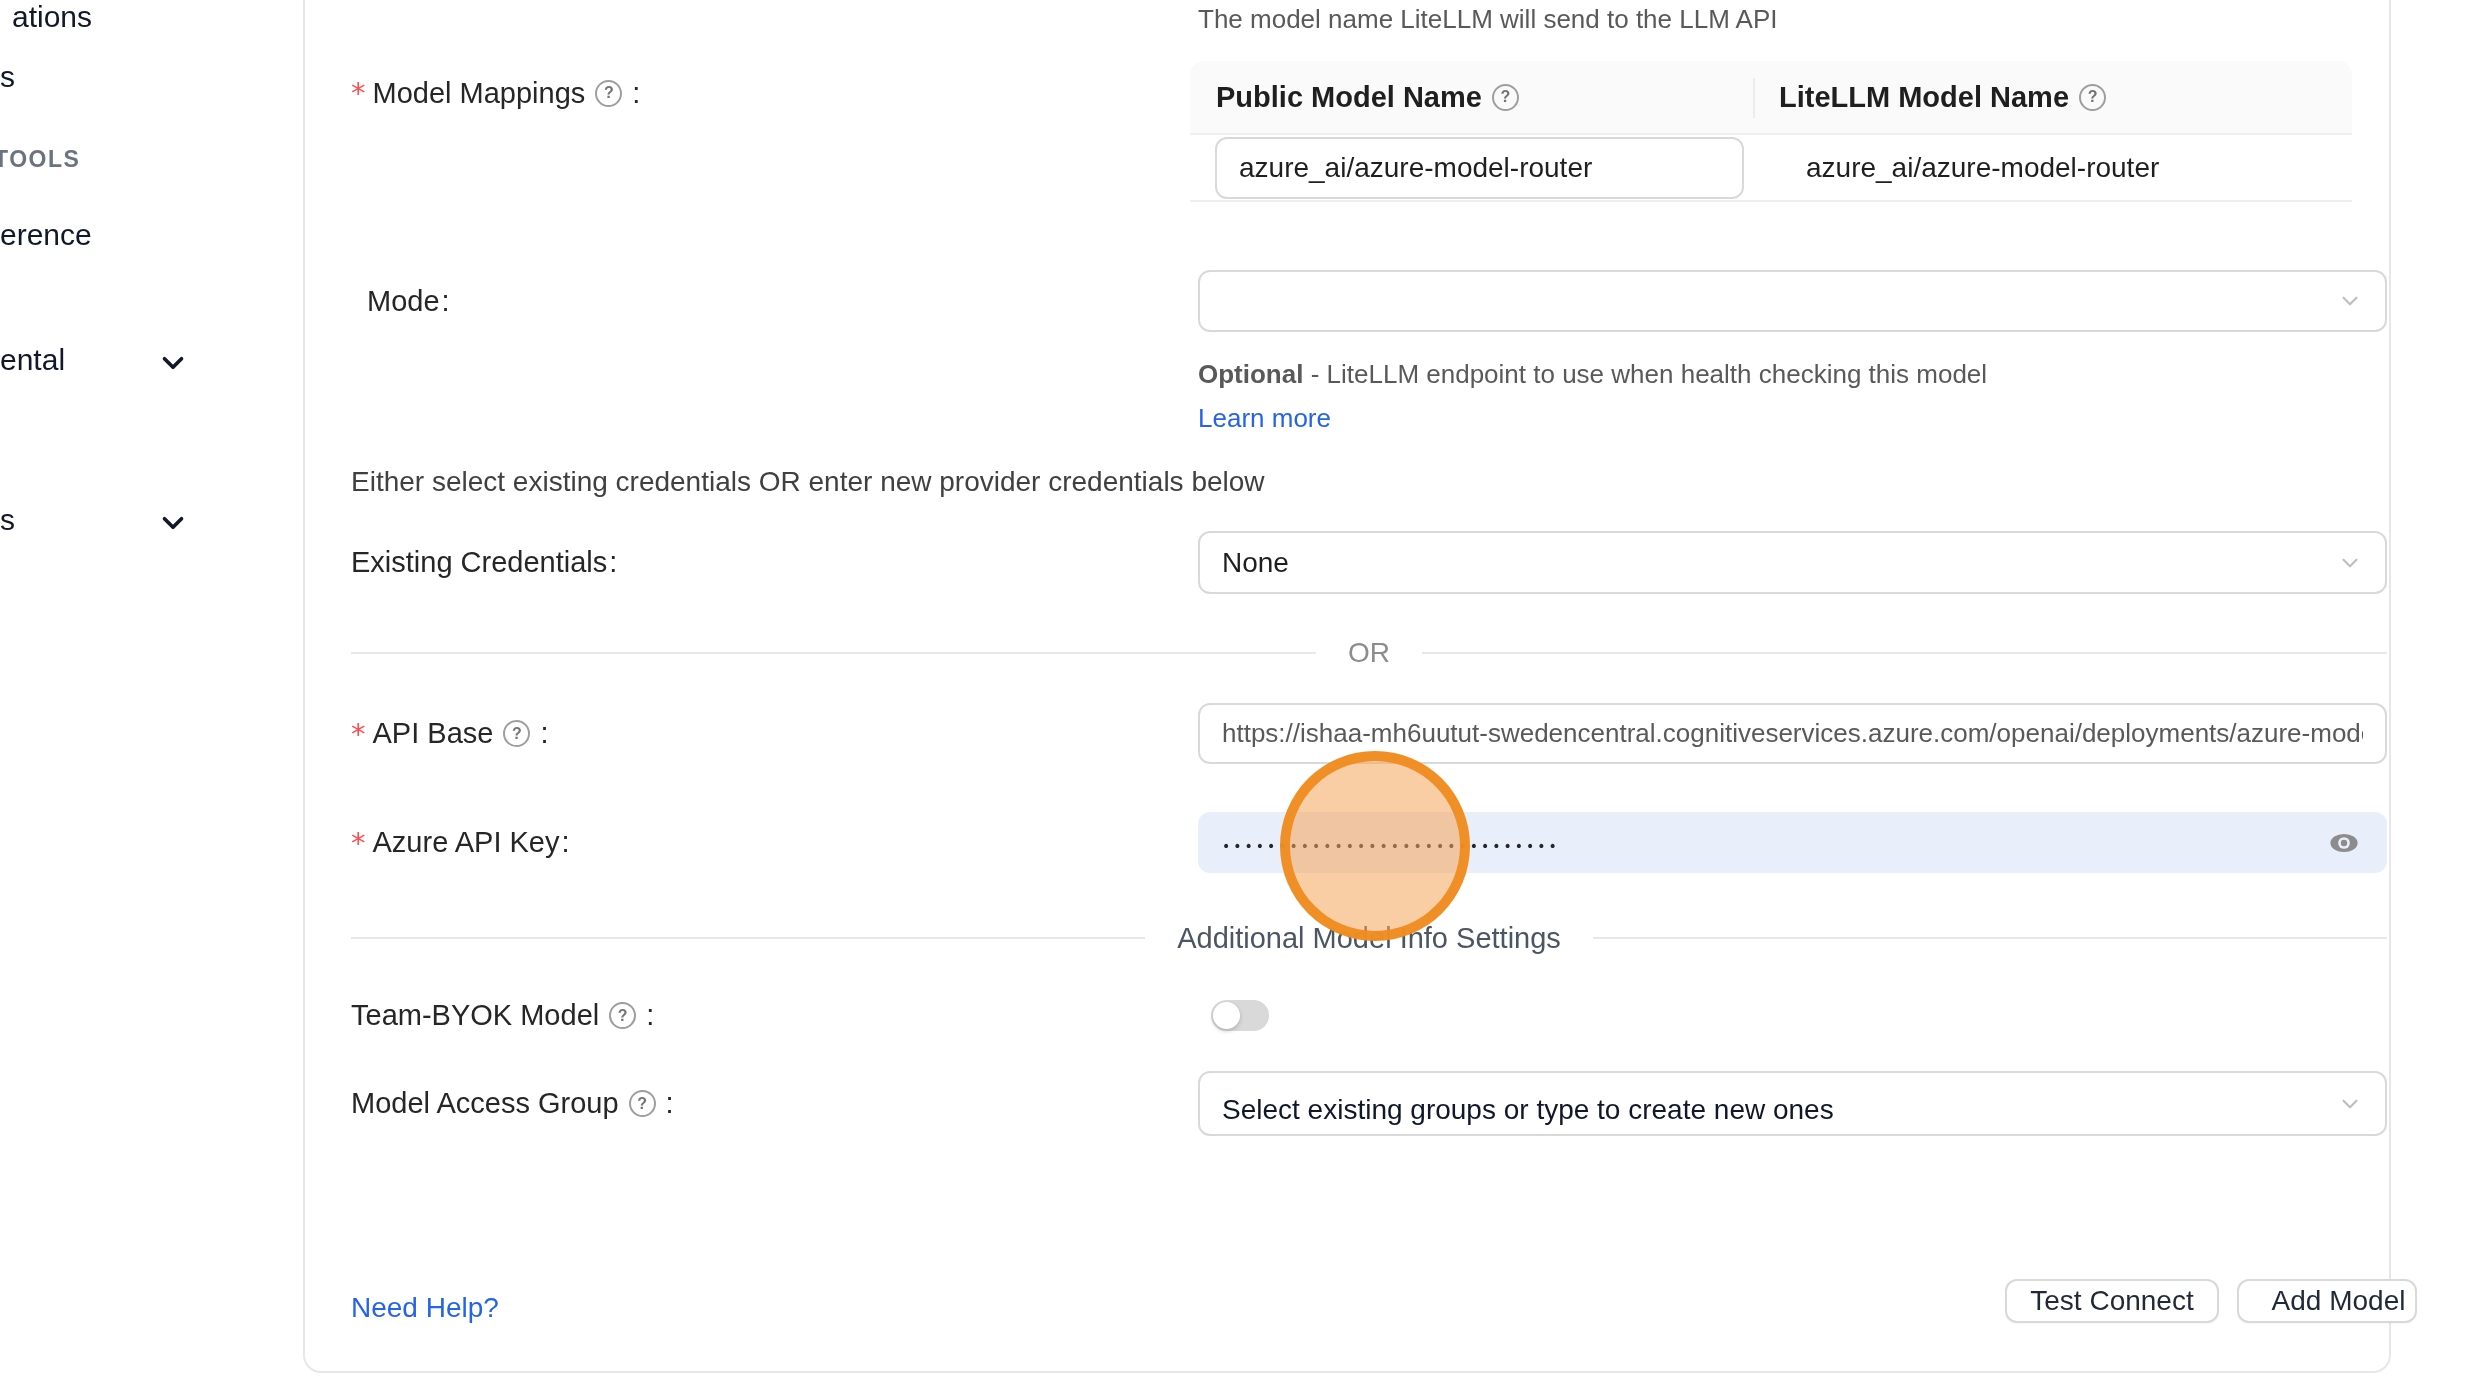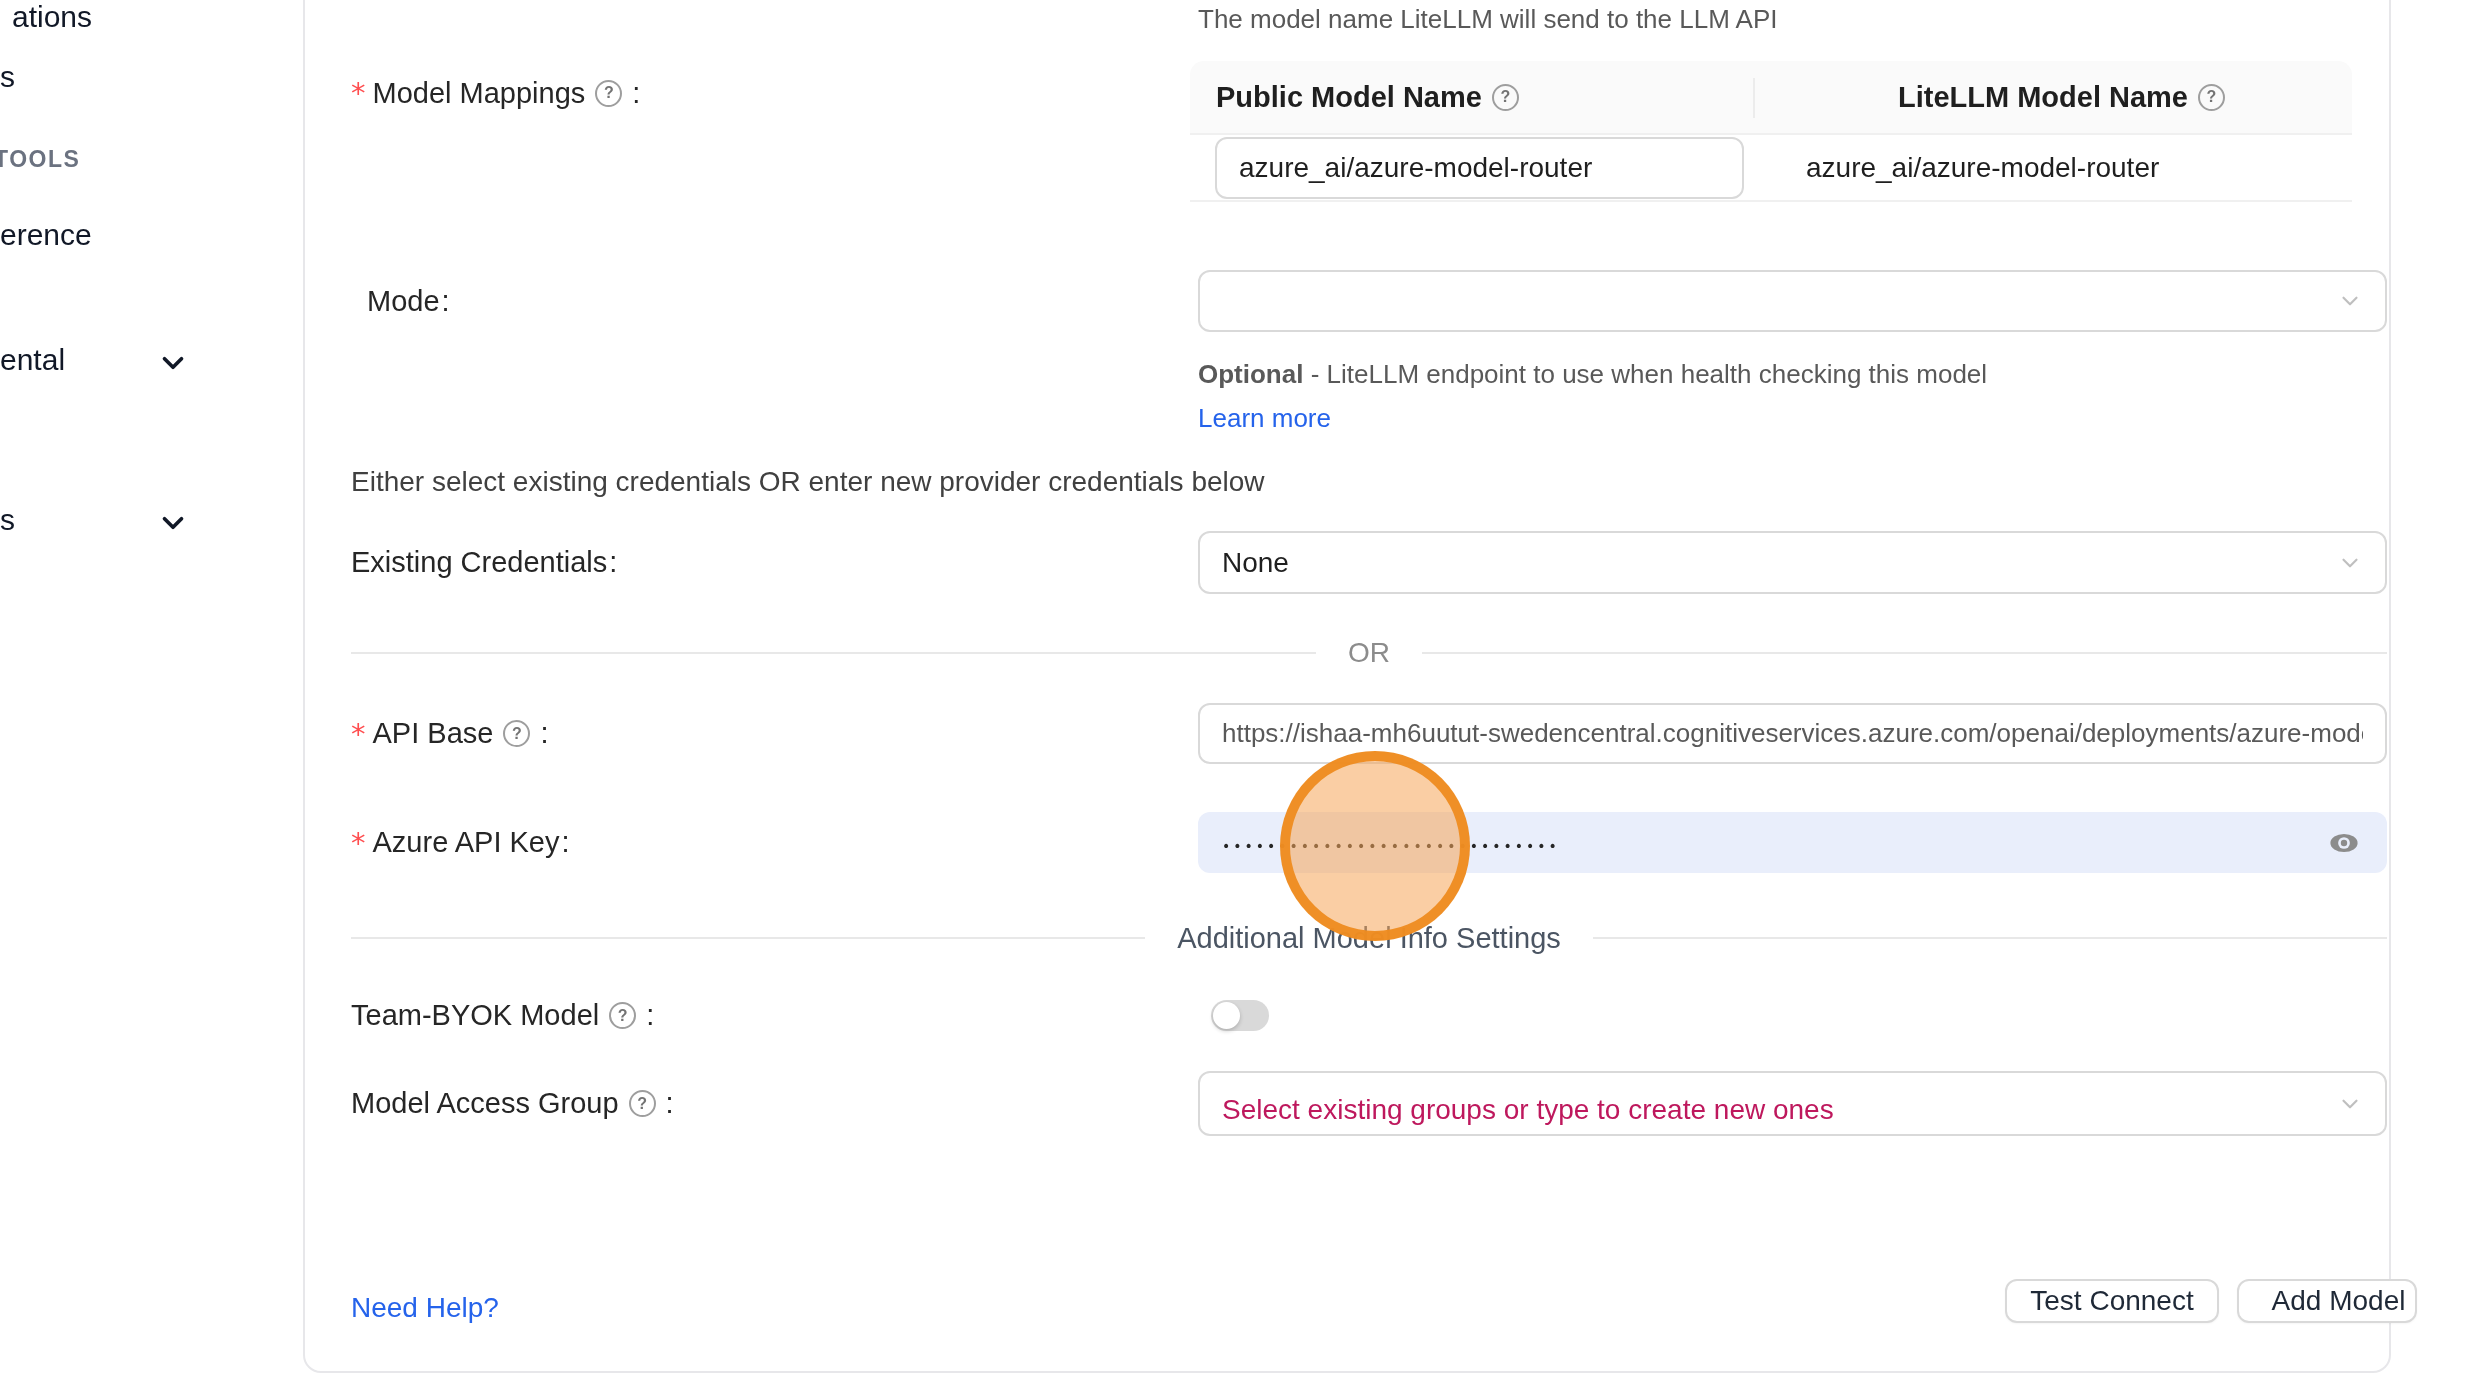--- a/index.html
+++ b/index.html
@@ -28,32 +28,32 @@
                border:2px solid #9e9e9e; border-radius:50%; font-size:16px; font-weight:600; color:#737373;
                margin:0 8px 0 10px; cursor:pointer; flex:0 0 auto; }
   .colon { margin-left:2px; }
 
   
   .map-table { left:1190px; top:61px; width:1162px; border-radius:14px; }
   .map-head { display:flex; background:#fafafa; height:74px; border-bottom:2px solid #f0f0f0;
               border-radius:14px 14px 0 0; position:relative; }
   .map-hcell { display:flex; align-items:center; font-size:29px; font-weight:700; color:#1f1f1f; padding-left:26px; }
   .map-hcell.c1 { width:563px; }
-  .map-hcell.c2 { flex:1;justify-content:center; }
+  .map-hcell.c2 { flex:1; }
   .map-vsep { position:absolute; left:563px; top:17px; width:2px; height:40px; background:#ececec; }
   .map-body { display:flex; height:67px; align-items:center; border-bottom:2px solid #f0f0f0; }
   .map-input { margin-left:25px; width:529px; height:62px; border:2px solid #d9d9d9; border-radius:12px;
                font-size:28px; color:#1f1f1f; padding:0 22px; font-family:inherit; outline:none; background:#fff; }
   .map-value { margin-left:62px; font-size:28px; font-weight:500; color:#1f1f1f; }
 
   
   .select { left:1198px; width:1189px; background:#fff; border:2px solid #d9d9d9; border-radius:12px;
             display:flex; align-items:center; padding:0 60px 0 22px; font-size:28px; color:#1f1f1f; cursor:pointer; }
   .select .chev { position:absolute; right:22px; top:50%; transform:translateY(-50%); }
-  .placeholder { color:#be185d; overflow:hidden; white-space:nowrap;margin-top:12px; }
+  .placeholder { color:#0f172a; overflow:hidden; white-space:nowrap;margin-top:12px; }
 
   .helper { left:1198px; width:822px; font-size:26px; color:#595959; line-height:44px; }
   .helper b { font-weight:700; color:#595959; }
   .link { color:#2563eb; cursor:pointer; }
 
   .plain-note { left:351px; font-size:28px; color:#404040; }
 
   .divider { left:351px; width:2036px; display:flex; align-items:center; }
   .div-line { flex:1; height:2px; background:#e8e8e8; }
   .div-text { padding:0 32px; font-size:28px; color:#8c8c8c; white-space:nowrap; }

